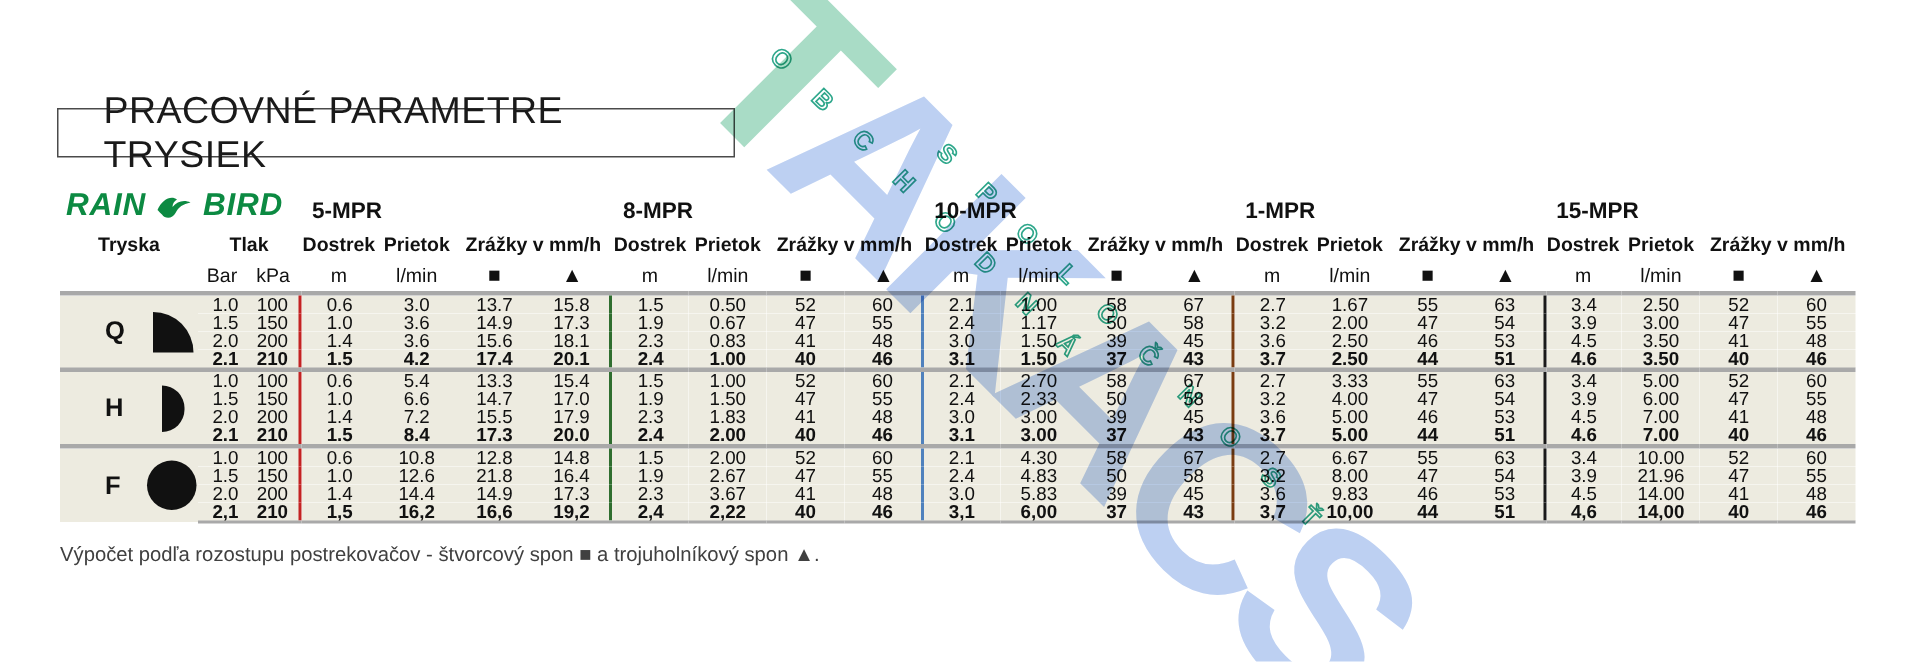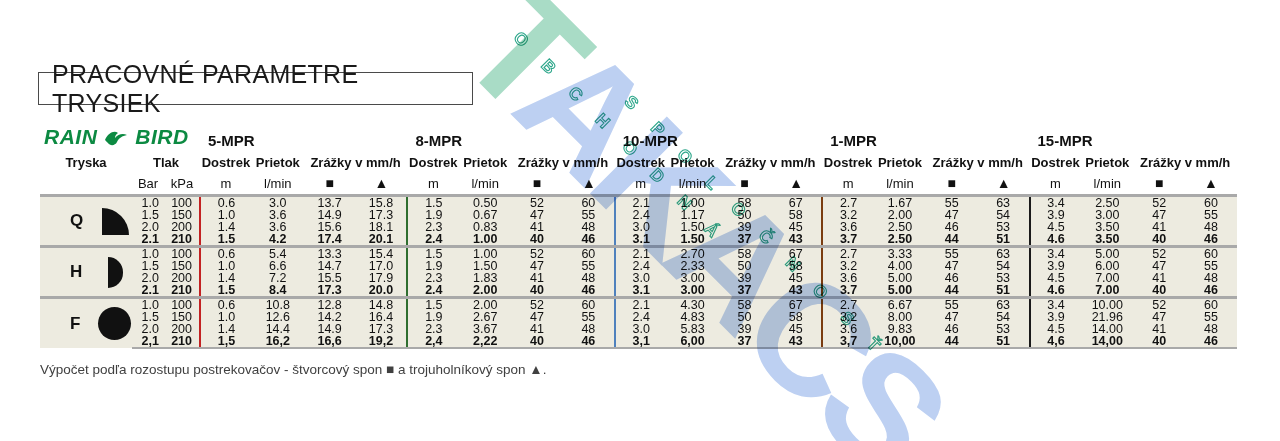--- a/index.html
+++ b/index.html
@@ -12,21 +12,21 @@
       mix-blend-mode:multiply;pointer-events:none;z-index:6;white-space:nowrap;}
   .wm-big{left:548px;top:-38px;font-size:158px;font-weight:700;
       letter-spacing:-8px;color:#bdd0f2;line-height:1;}
   .wm-big::first-letter{color:#a9dcc6;}
   .wm-small{font-size:17px;font-weight:700;letter-spacing:26px;
       color:rgba(255,255,255,0.35);-webkit-text-stroke:1.1px #2ea78b;}
   .wm-s1{left:523px;top:28px;}
   .wm-s2{left:634px;top:92px;}
   
   .title-box{position:absolute;left:38px;top:72px;width:420px;height:31px;
-      border:1px solid #4a4a4a;display:flex;align-items:center;padding-left:13px;
+      border:1px solid #4a4a4a;display:flex;align-items:center;padding-left:30px;
       font-size:25px;letter-spacing:.3px;color:#1a1a1a;background:#fff;}
   
   .brand{position:absolute;left:44px;top:125px;display:flex;align-items:center;
       gap:6px;z-index:3;}
   .brand .word{font-style:italic;font-weight:700;font-size:21px;
       letter-spacing:.5px;color:#0c8a42;}
   .brand svg{margin:0 1px -2px 1px;}
   
   .tbl-wrap{position:absolute;left:40px;top:128px;width:1243px;z-index:2;}
   table{border-collapse:collapse;table-layout:fixed;width:1197px;}
@@ -391,21 +391,21 @@
           <td style="border-left: 2px solid rgb(26, 26, 26);">3.4</td>
           <td>10.00</td>
           <td>52</td>
           <td>60</td>
         </tr>
         <tr class="pressure-row">
           <td class="col-bar">1.5</td>
           <td class="col-kpa">150</td>
           <td style="border-left: 2px solid rgb(195, 34, 34);">1.0</td>
           <td>12.6</td>
-          <td>14.2</td>
+          <td>21.8</td>
           <td>16.4</td>
           <td style="border-left: 2px solid rgb(47, 110, 47);">1.9</td>
           <td>2.67</td>
           <td>47</td>
           <td>55</td>
           <td style="border-left: 2px solid rgb(79, 129, 189);">2.4</td>
           <td>4.83</td>
           <td>50</td>
           <td>58</td>
           <td style="border-left: 2px solid rgb(122, 60, 16);">3.2</td>

